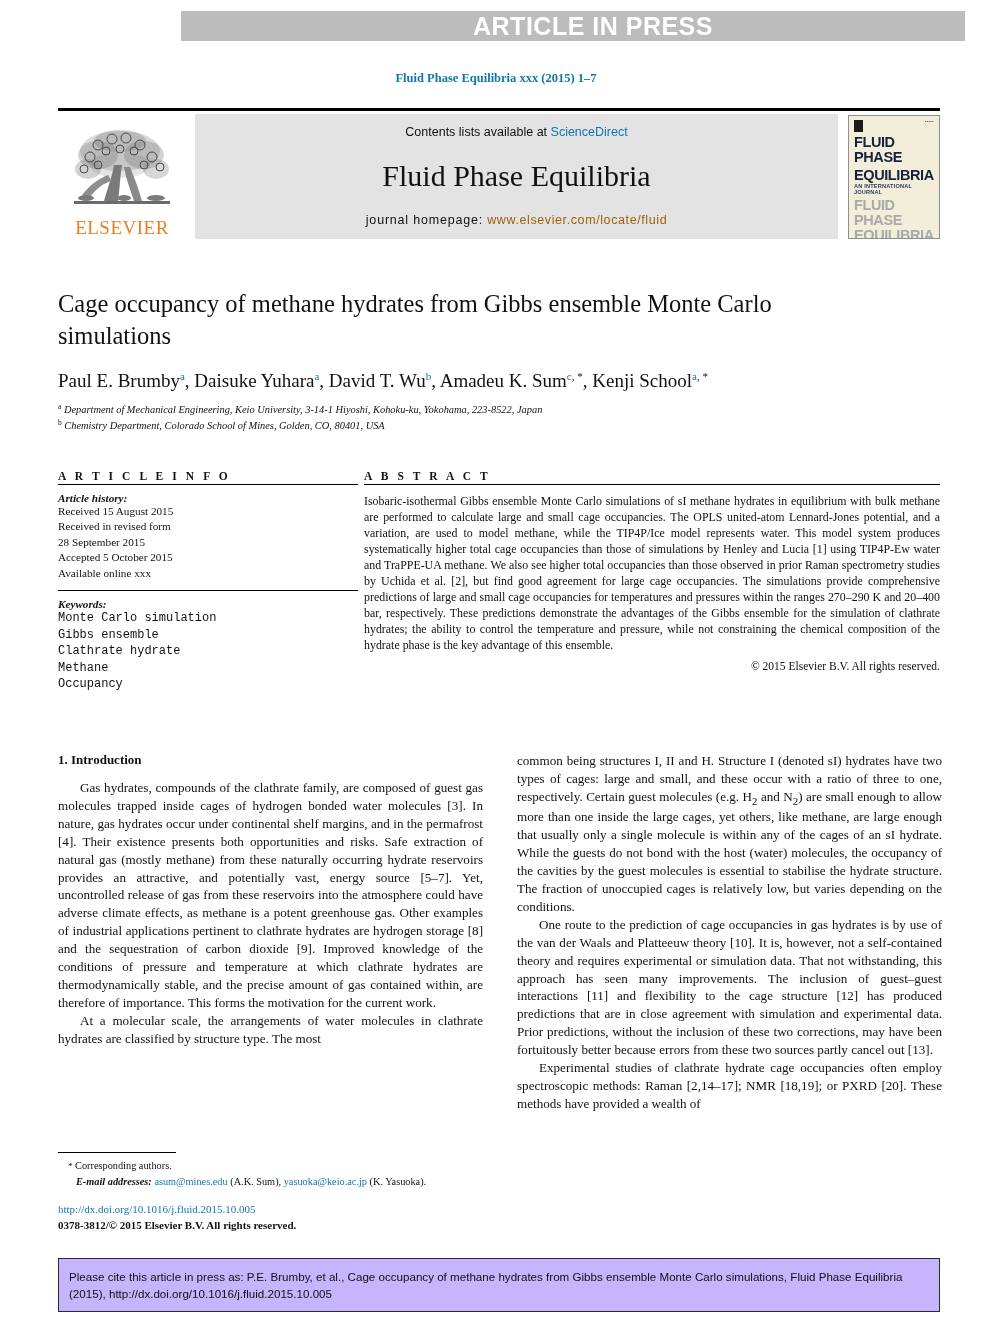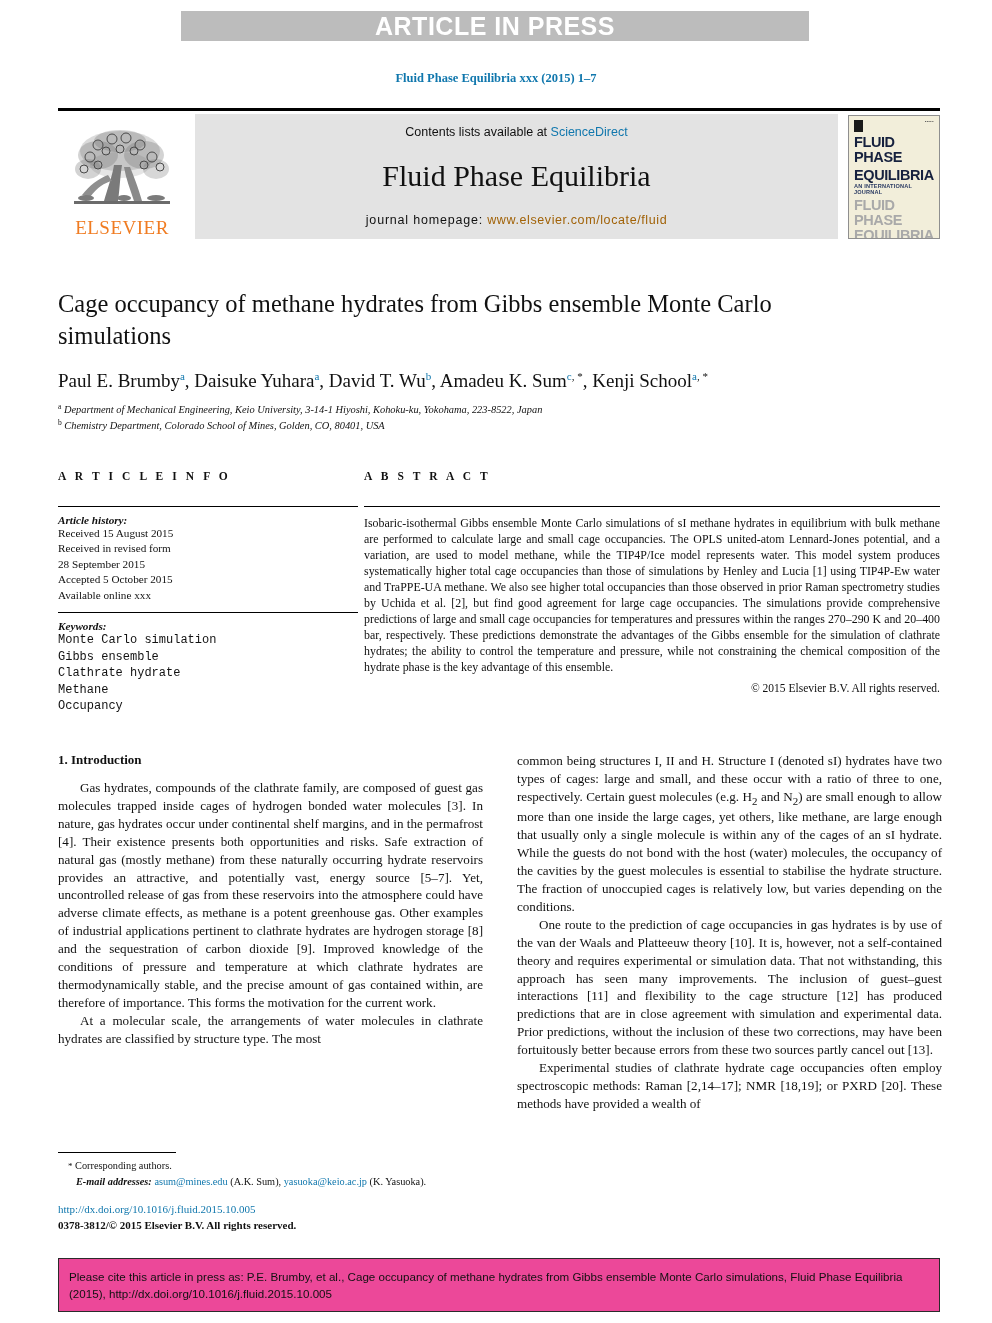--- a/index.html
+++ b/index.html
@@ -14,26 +14,27 @@
     color: #000000;
     position: relative;
     overflow: hidden;
   }
 
   
   .press-banner {
     position: absolute;
     left: 181px;
     top: 11px;
-    width: 628px;
+    width: 744px;
     height: 30px;
     background: #bcbcbc;
     display: flex;
     align-items: center;
     justify-content: center;
+    padding-left: 40px;
   }
   .press-banner-text {
     font-family: "Liberation Sans", sans-serif;
     font-weight: bold;
     font-size: 25px;
     letter-spacing: 0.5px;
     color: #ffffff;
   }
 
   
@@ -206,21 +207,21 @@
   
   .band { position: absolute; left: 58px; top: 470px; width: 882px; display: flex; }
   .col-info { width: 300px; }
   .col-abs  { width: 576px; margin-left: 6px; }
   .sec-head {
     font-family: "Liberation Serif", serif;
     font-weight: bold;
     font-size: 11.5px;
     letter-spacing: 3.1px;
     color: #111;
-    margin-bottom: 24px;
+    margin-bottom: 2px;
   }
   .rule { border-top: 1.6px solid #000; }
   .hist-block { padding-top: 7px; padding-bottom: 9px; }
   .hist-title {
     font-style: italic; font-weight: bold; font-size: 11.2px; color: #111;
   }
   .hist-line { font-size: 11.2px; color: #111; line-height: 1.38; }
   .kw-block { padding-top: 7px; }
   .kw-title { font-style: italic; font-weight: bold; font-size: 11.2px; color: #111; }
   .kw-line { font-size: 12px; color: #111; line-height: 1.38; font-family: Liberation Mono, monospace; }
@@ -275,21 +276,21 @@
   .doi-line { font-size: 11px; color: #1077ad; line-height: 1.45; }
   .issn-line { font-size: 11px; color: #111; font-weight: bold; line-height: 1.45; }
 
   
   .cite-box {
     position: absolute;
     left: 58px;
     top: 1258px;
     width: 882px;
     height: 54px;
-    background: #ec4899;
+    background: #c4b5fd;
     border: 1px solid #2b2b2b;
     box-sizing: border-box;
     padding: 9px 10px;
   }
   .cite-text {
     font-family: "Liberation Sans", sans-serif;
     font-size: 11.6px;
     line-height: 1.48;
     color: #111;
   }

